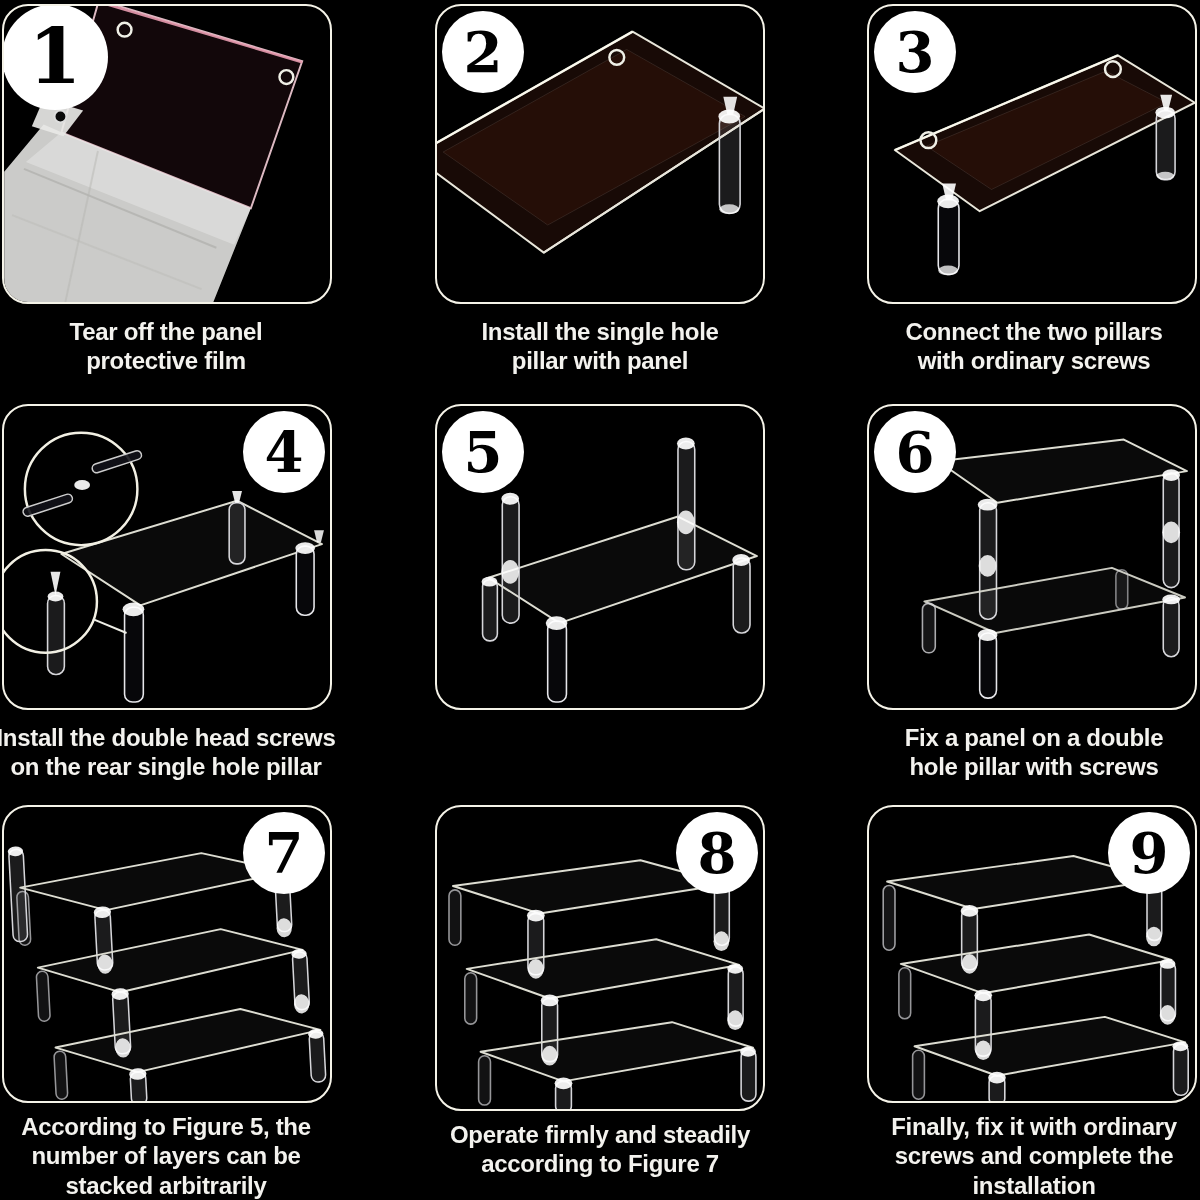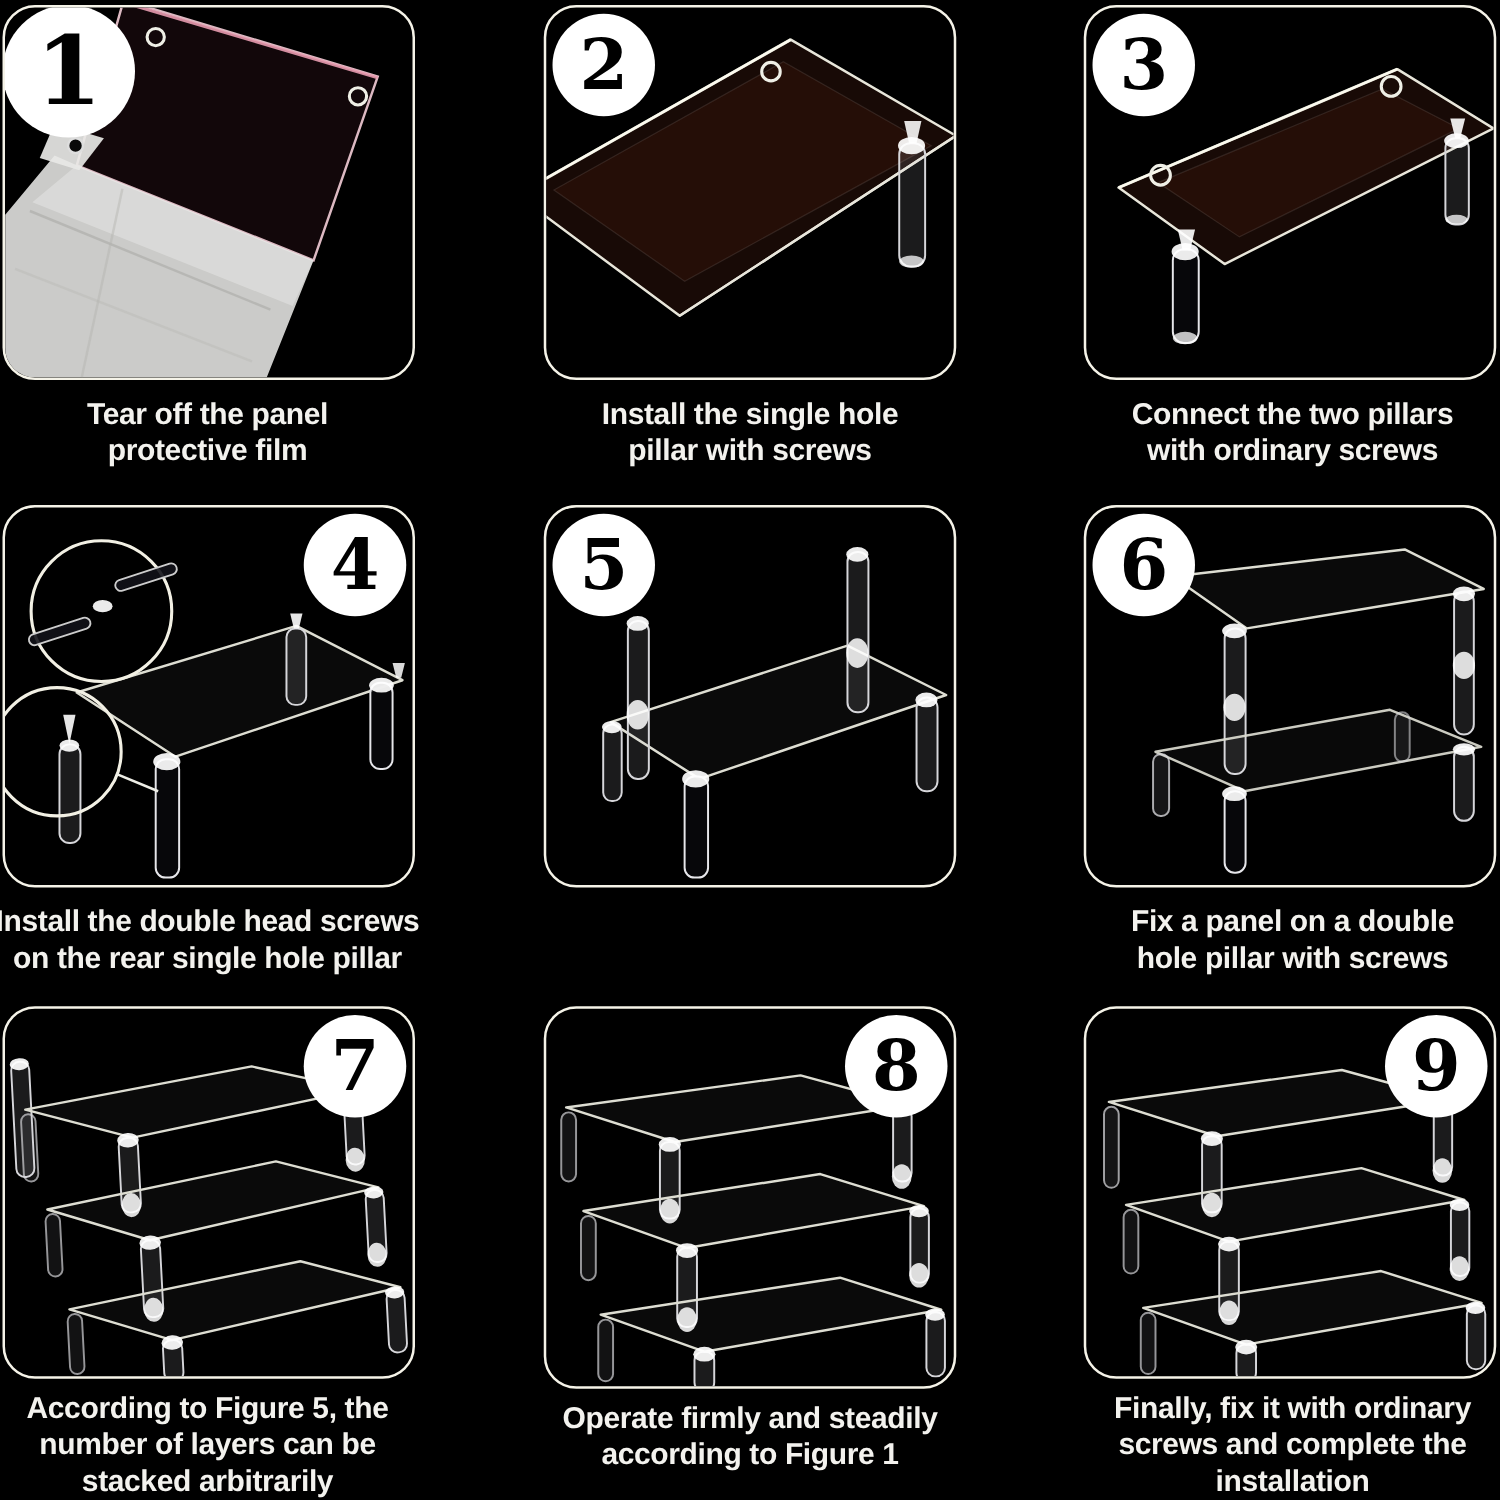--- a/index.html
+++ b/index.html
@@ -78,21 +78,21 @@
           <line x1="108" y1="250" x2="332" y2="104" stroke="#e8e6dc" stroke-width="2" opacity="0.9"></line>
           <circle cx="182" cy="52" r="7.5" class="ring"></circle>
           <rect x="286" y="110" width="21" height="100" rx="9" class="pillar"></rect>
           <polygon points="290,92 304,92 300,110 294,110" fill="#ffffff" opacity="0.88"></polygon>
           <ellipse cx="296" cy="112" rx="11" ry="7" class="blob"></ellipse>
           <ellipse cx="296" cy="206" rx="10" ry="5" fill="#fff" opacity="0.75"></ellipse>
         </svg>
         <div class="badge badge-tl">2</div>
       </div>
       <div class="caption">Install the single hole
-pillar with screws</div>
+pillar with panel</div>
     </div>
 
     <div class="tile c3 r1">
       <div class="frame">
         <svg class="ph" viewBox="0 0 330 300" aria-label="Panel with two pillars attached at the front corners">
           <polygon points="26,146 252,50 330,98 112,208" class="shelf-dark"></polygon>
           <polygon points="58,142 240,66 302,98 124,186" class="film-dark"></polygon>
           <line x1="26" y1="146" x2="252" y2="50" class="hl"></line>
           <circle cx="60" cy="136" r="8" class="ring"></circle>
           <circle cx="247" cy="64" r="8" class="ring"></circle>
@@ -244,21 +244,21 @@
             <rect x="120" y="274" width="16" height="32" rx="7" class="pillar"></rect>
             <ellipse cx="128" cy="276" rx="9" ry="6" class="blob"></ellipse>
             <rect x="308" y="242" width="15" height="52" rx="7" class="pillar"></rect>
             <ellipse cx="315" cy="244" rx="8" ry="5" class="blob"></ellipse>
             <rect x="42" y="248" width="12" height="50" rx="6" class="pillar" opacity="0.7"></rect>
           </g>
         </svg>
         <div class="badge badge-tr">8</div>
       </div>
       <div class="caption">Operate firmly and steadily
-according to Figure 1</div>
+according to Figure 7</div>
     </div>
 
     <div class="tile c3 r3">
       <div class="frame">
         <svg class="ph" viewBox="0 0 330 306" aria-label="Finished three-tier acrylic riser">
           <g transform="translate(-2,0) scale(1.02)">
             <polygon points="16,76 206,50 294,74 104,104" class="shelf"></polygon>
             <rect x="92" y="104" width="16" height="62" rx="7" class="pillar"></rect>
             <ellipse cx="100" cy="106" rx="9" ry="6" class="blob"></ellipse>
             <ellipse cx="100" cy="160" rx="8" ry="10" class="glow"></ellipse>

